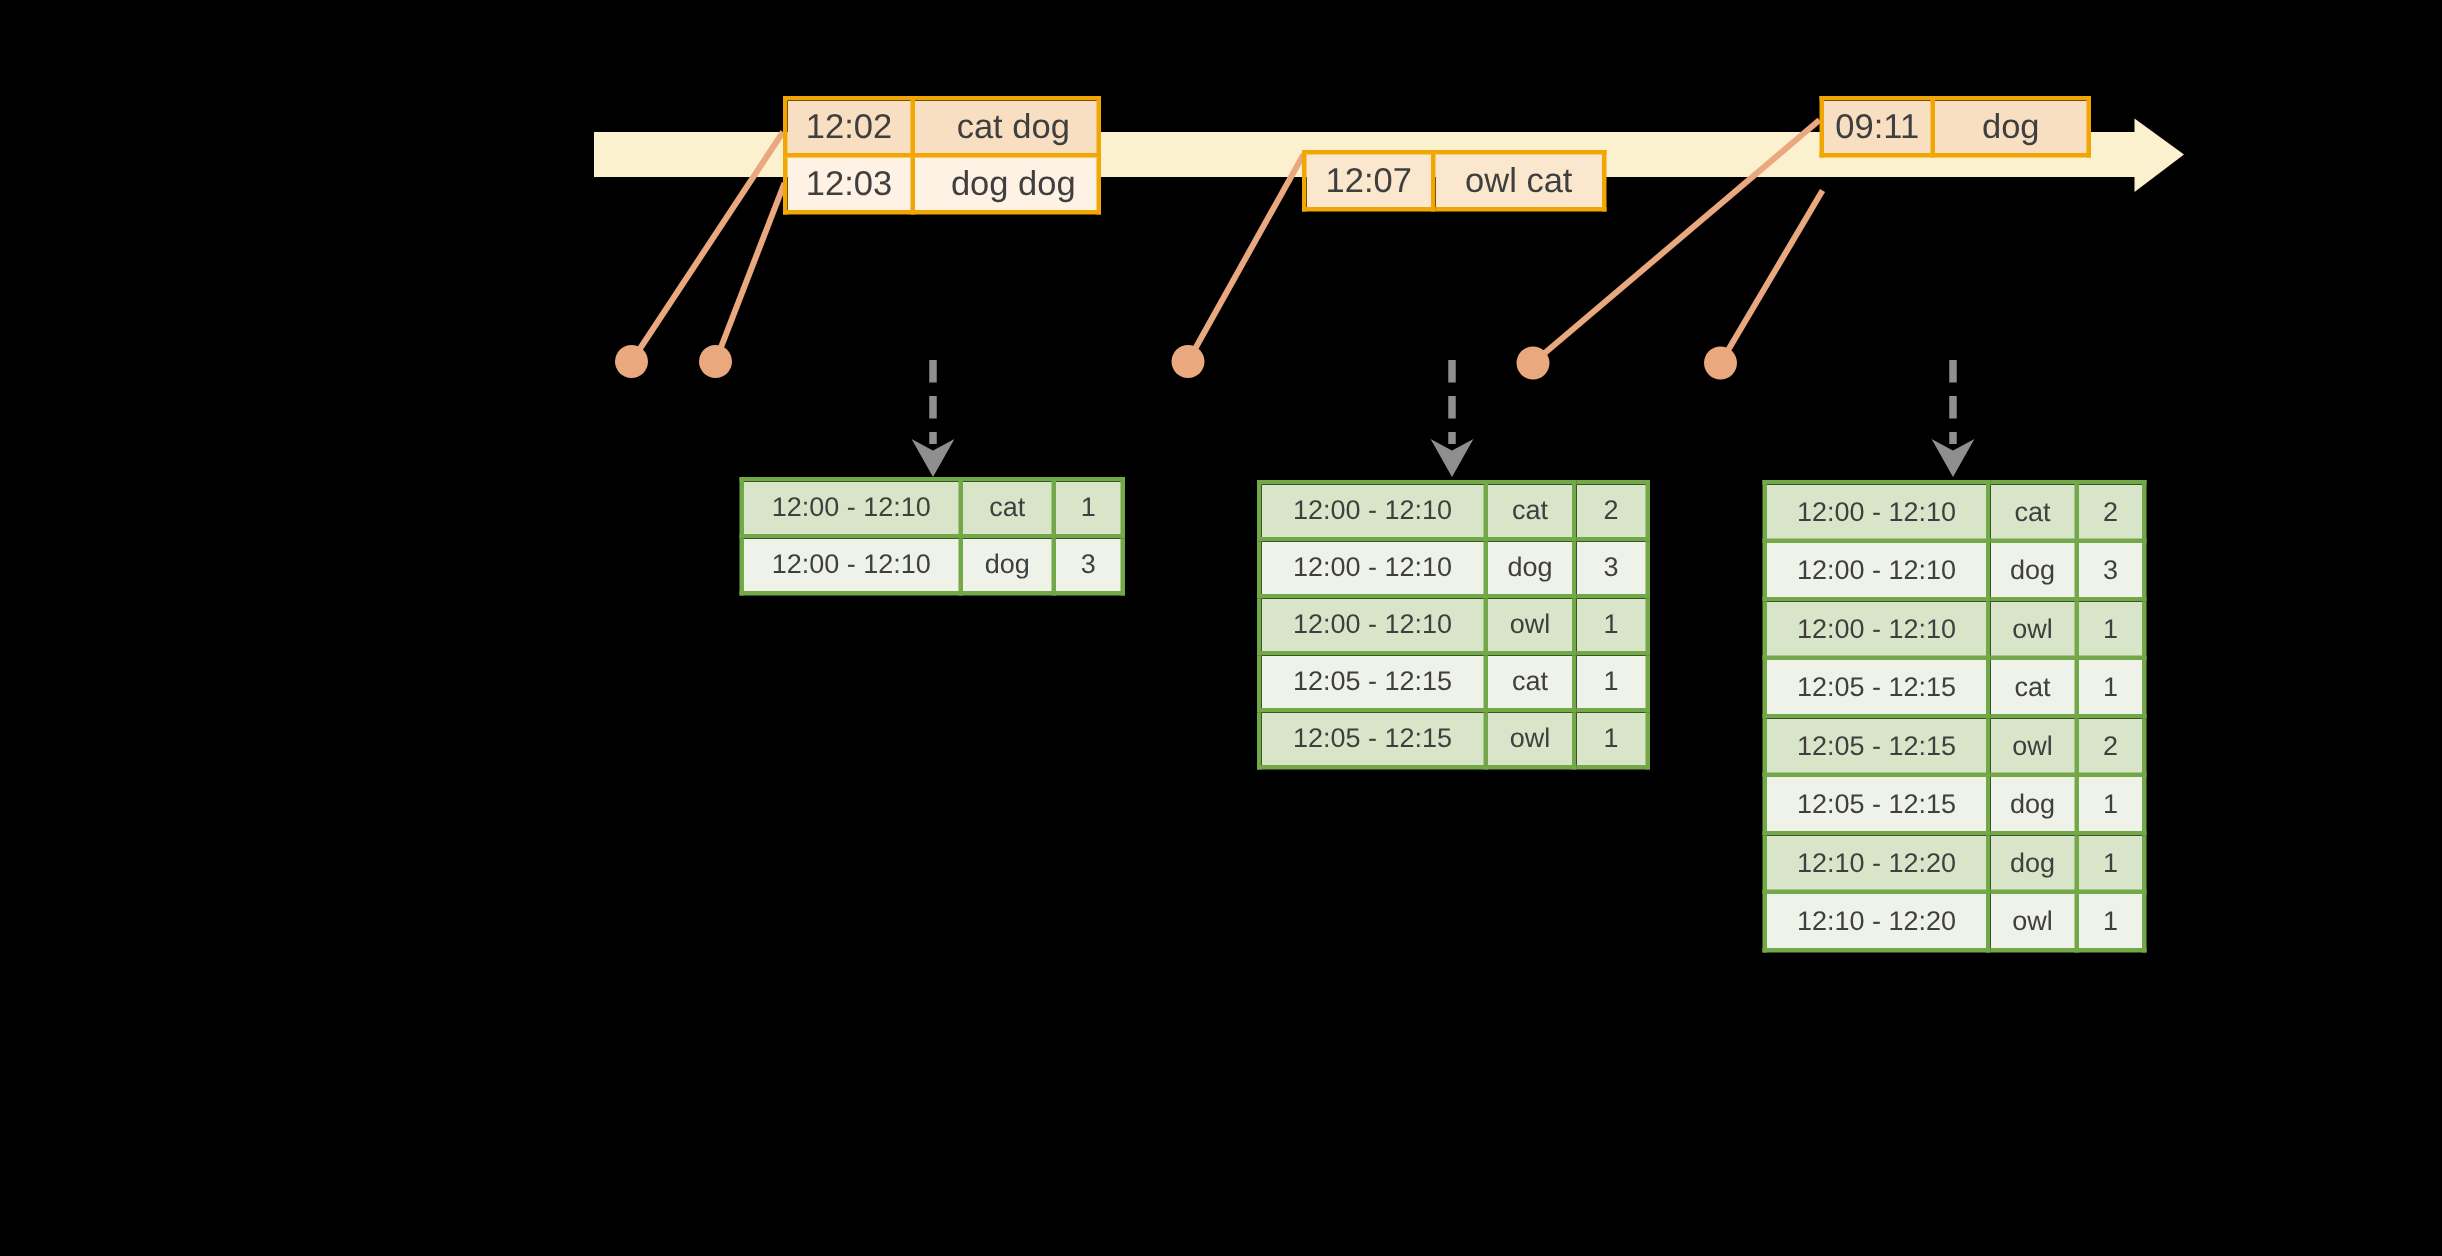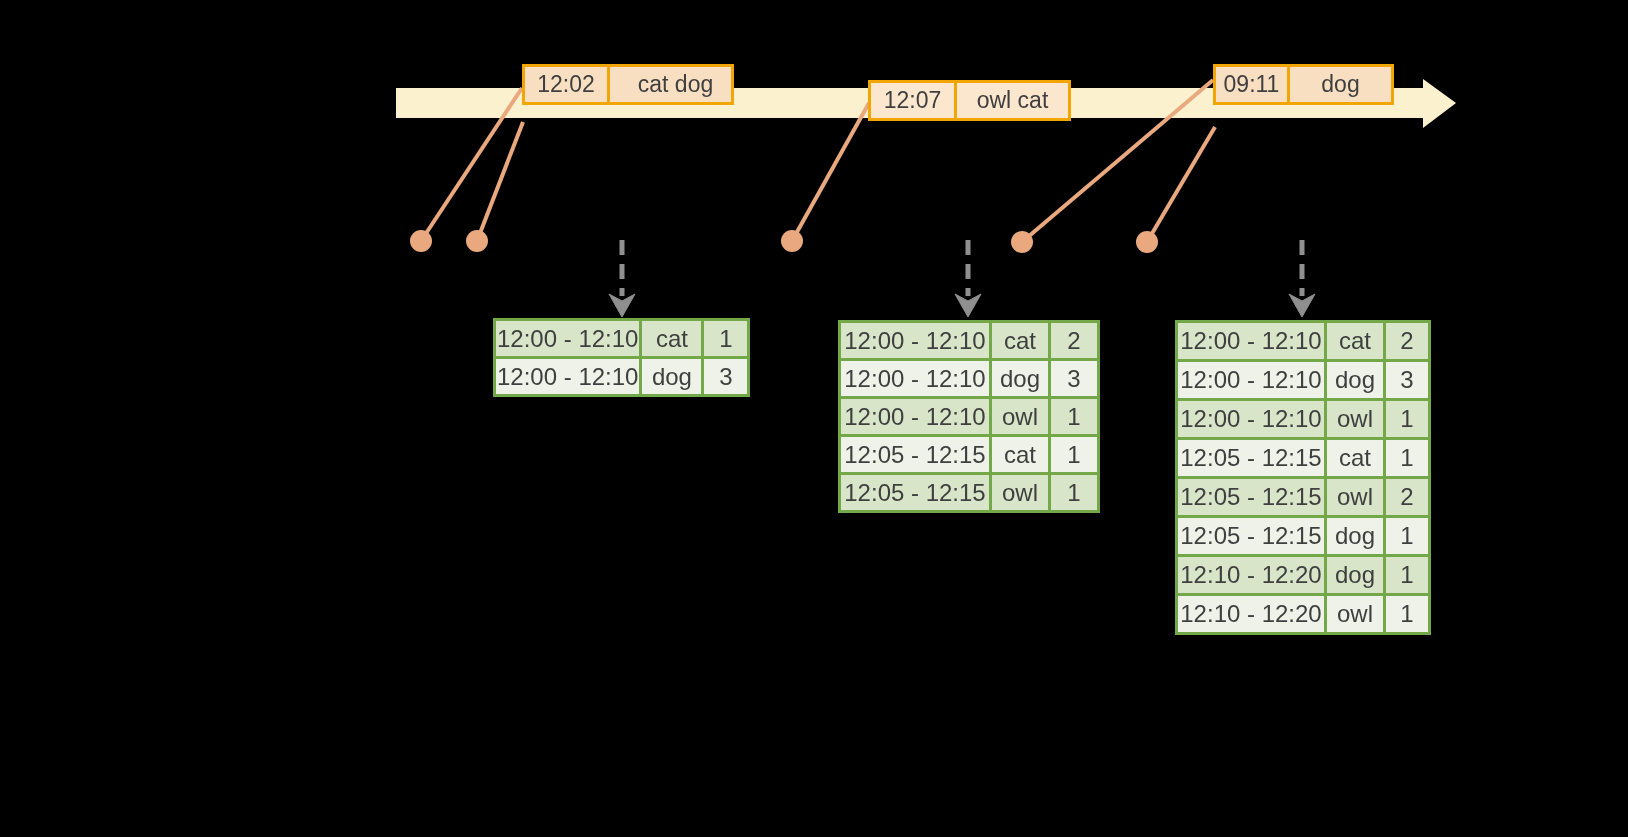--- a/index.html
+++ b/index.html
@@ -16,29 +16,29 @@
   table{border-collapse:collapse;position:absolute;table-layout:fixed;}
   td{text-align:center;vertical-align:middle;overflow:hidden;white-space:nowrap;}
 
   .input-table{font-size:23px;}
   .input-table td{border:3px solid var(--input-border);height:33px;}
   .input-table{border:2px solid var(--input-border);}
   .irow-dark td{background:var(--input-row-dark);}
   .irow-light td{background:var(--input-row-light);}
   .irow-mid td{background:var(--input-row-mid);}
 
-  .result-table{font-size:24px;}
+  .result-table{font-size:18px;}
   .result-table td{border:3px solid var(--result-border);height:33px;}
   .result-table{border:3px solid var(--result-border);}
   .rrow-dark td{background:var(--result-row-dark);}
   .rrow-light td{background:var(--result-row-light);}
 
   #input-a{left:522px;top:64px;}
   #input-a .c-time{width:80px;} #input-a .c-words{width:109px;padding-left:11px;}
-  #input-b{left:868px;top:80px;}
+  #input-b{left:868px;top:100px;}
   #input-b .c-time{width:81px;} #input-b .c-words{width:109px;margin-top:16px;}
   #input-c{left:1213px;top:64px;}
   #input-c .c-time{width:69px;} #input-c .c-words{width:99px;}
 
   #result-1{left:493px;top:318px;}
   #result-1 .c-window{width:141px;} #result-1 .c-word{width:57px;} #result-1 .c-count{width:41px;}
   #result-2{left:838px;top:320px;}
   #result-2 .c-window{width:146px;} #result-2 .c-word{width:54px;} #result-2 .c-count{width:44px;}
   #result-3{left:1175px;top:320px;}
   #result-3 .c-window{width:144px;} #result-3 .c-word{width:54px;} #result-3 .c-count{width:40px;}
@@ -79,20 +79,24 @@
       <polygon points="1289,294 1302,317 1315,294 1302,301" stroke-width="1"></polygon>
     </g>
   </svg>
 
   <table id="input-a" class="input-table">
     <tbody>
         <tr class="irow-dark">
       <td class="c-time">12:02</td>
       <td class="c-words">cat dog</td>
     </tr>
+    <tr class="irow-light">
+      <td class="c-time">12:03</td>
+      <td class="c-words">dog dog</td>
+    </tr>
   </tbody>
     </table>
 
   <table id="input-b" class="input-table">
     <tbody>
         <tr class="irow-mid">
       <td class="c-time">12:07</td>
       <td class="c-words">owl cat</td>
     </tr>
   </tbody>

